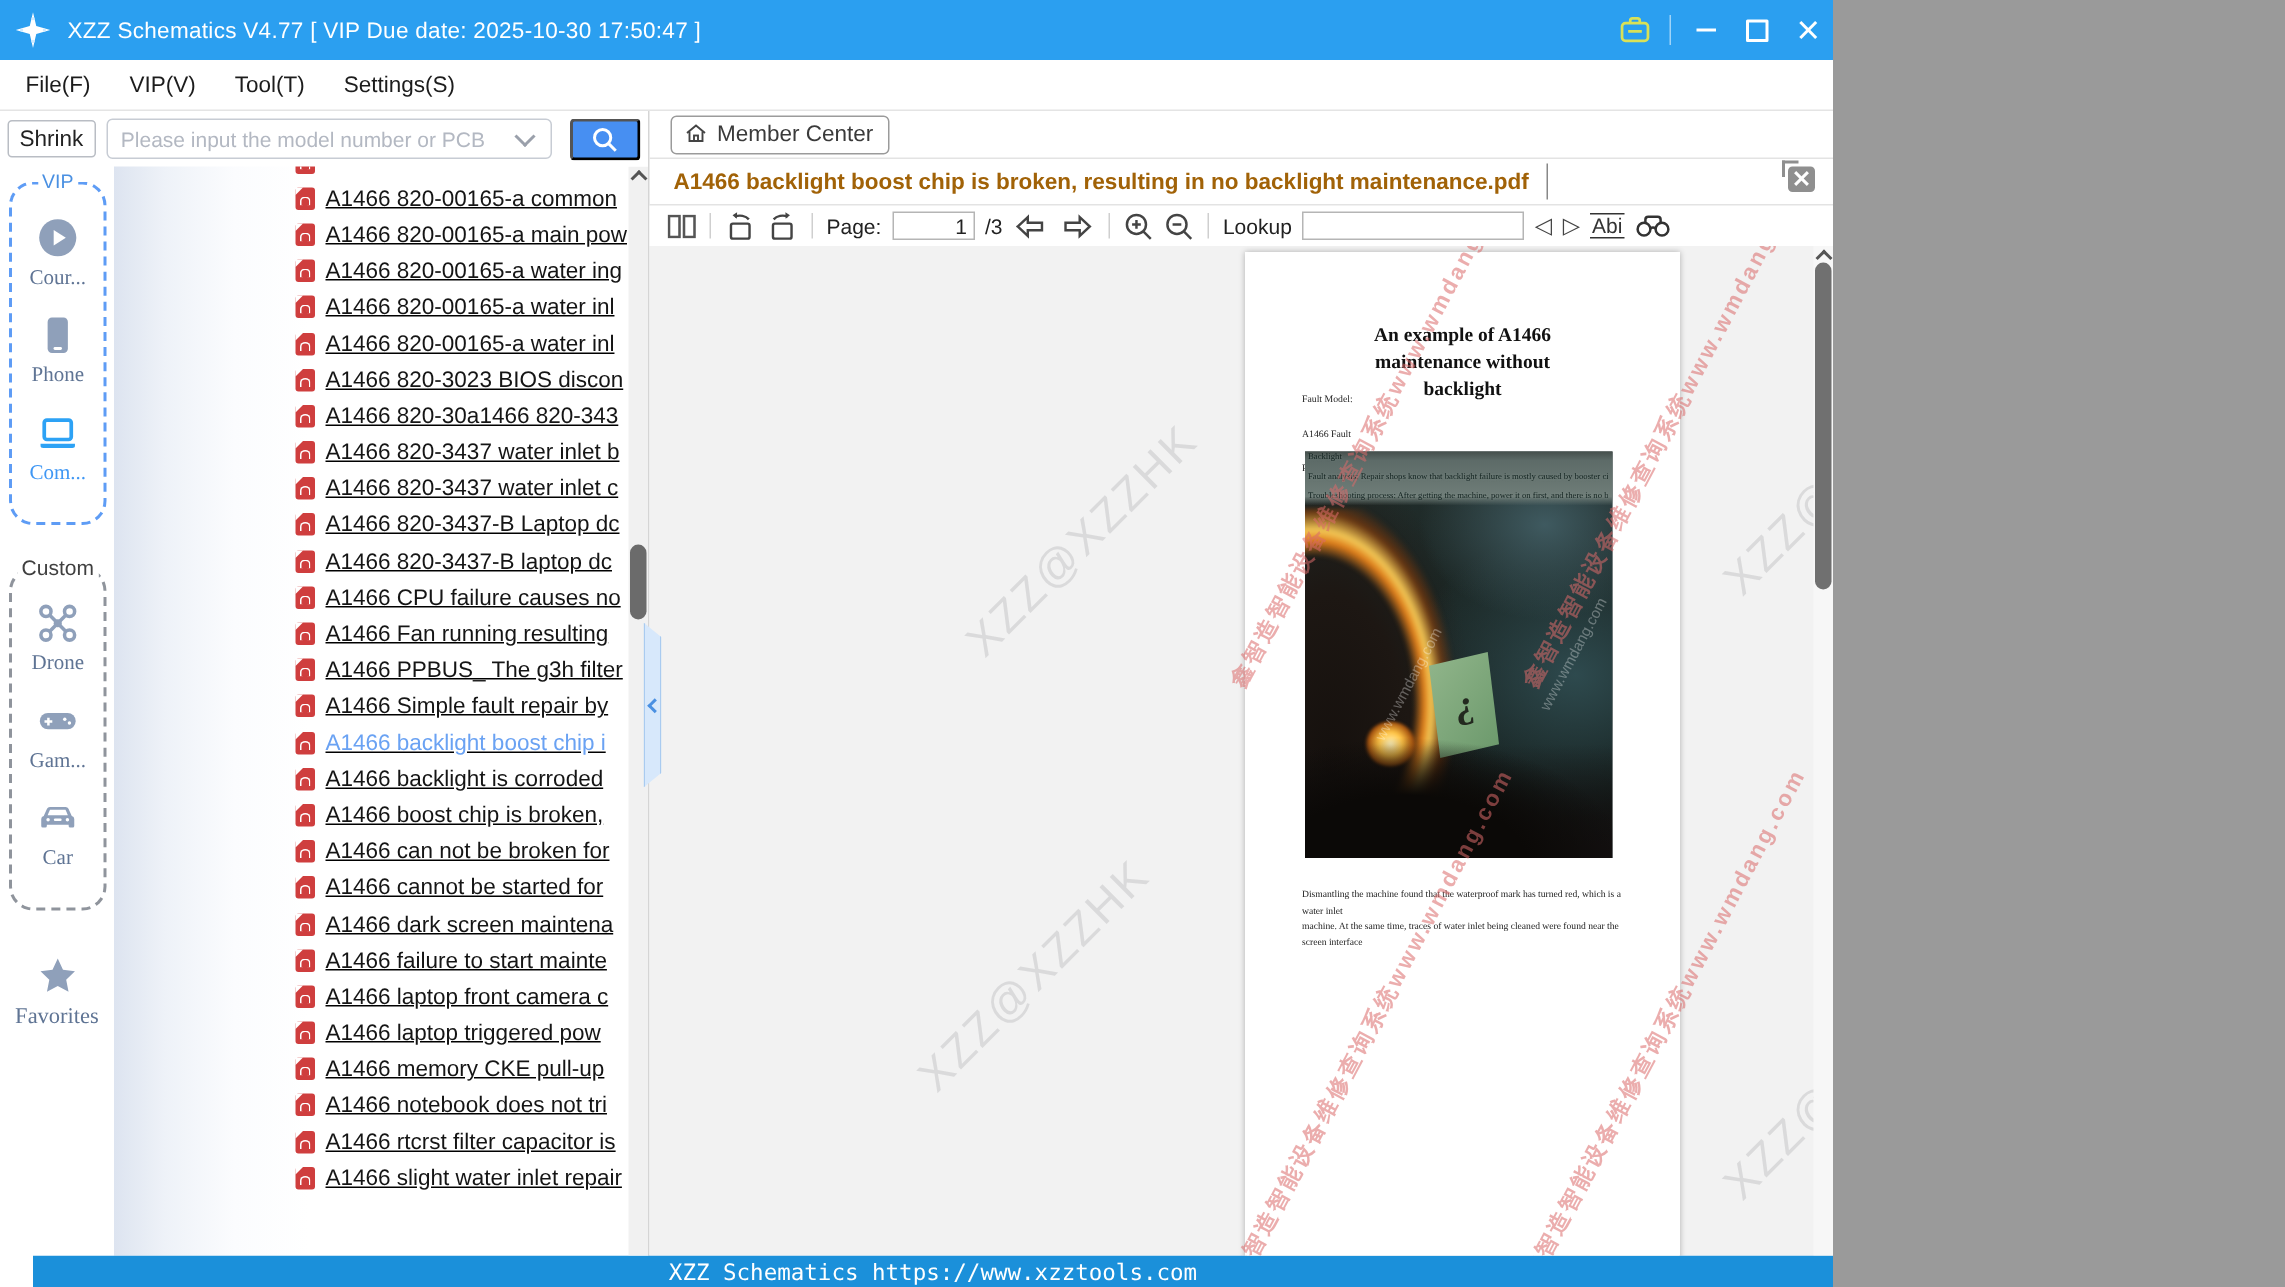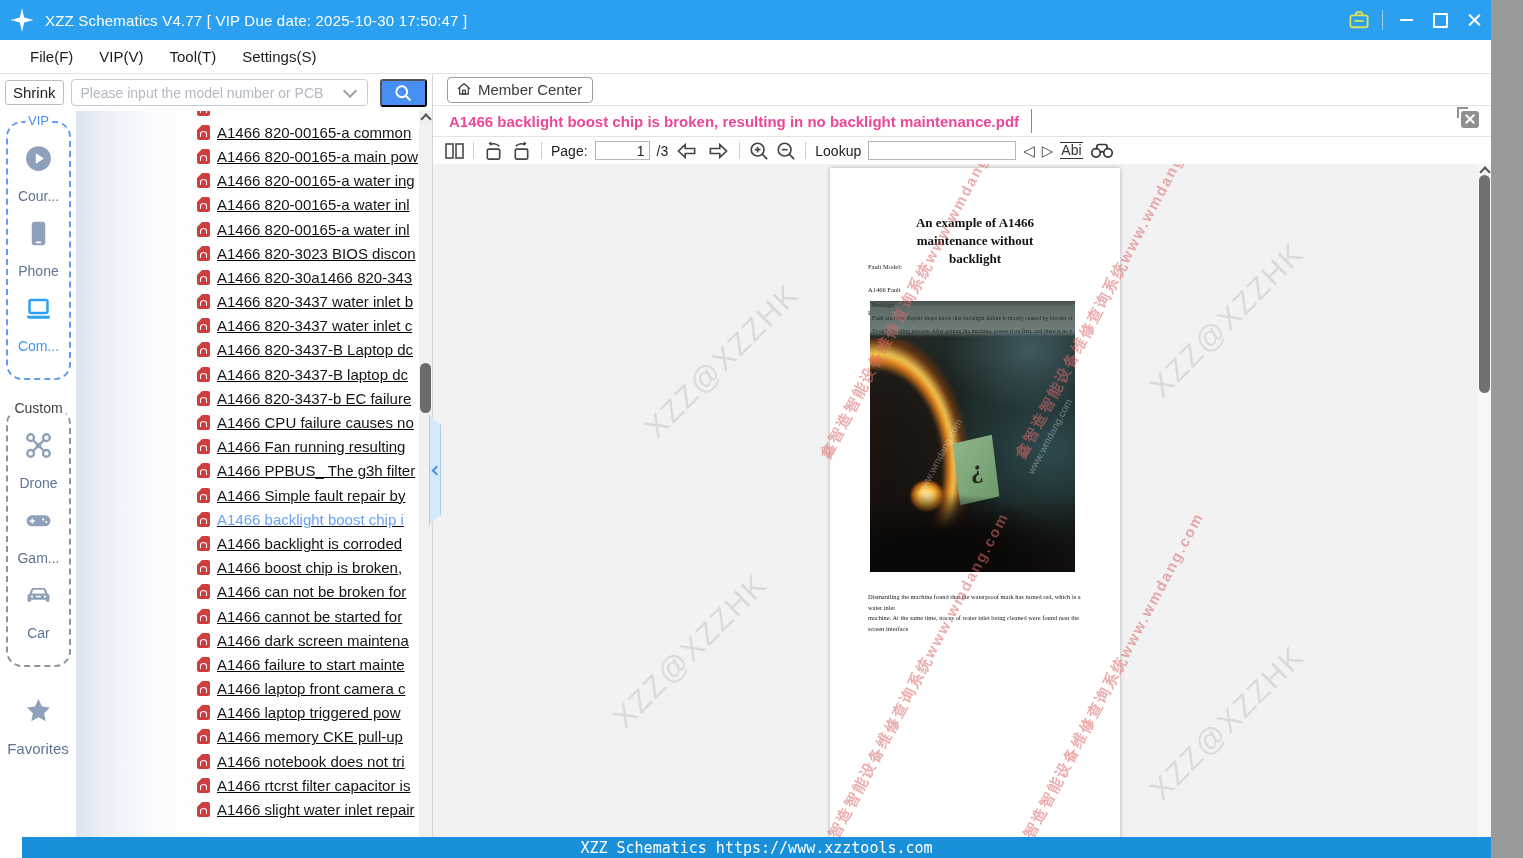--- a/index.html
+++ b/index.html
@@ -1,35 +1,35 @@
 <!DOCTYPE html>
 <html><head>
 <meta charset="utf-8">
 <style>
   html,body{margin:0;padding:0;background:#9a9a9a;}
-  .app{width:1491px;height:858px;position:relative;background:#fff;overflow:hidden;
+  .app{width:1222px;height:858px;position:relative;background:#fff;overflow:hidden;
        font-family:"Liberation Sans",sans-serif;-webkit-font-smoothing:antialiased;}
 
   
   .titlebar{height:40px;background:#2b9ff0;display:flex;align-items:center;color:#fff;}
   .titlebar .appicon{width:26px;height:26px;margin:0 10px 0 9px;flex:0 0 auto;}
   .titlebar .title{font-size:15px;letter-spacing:.2px;}
   .titlebar .spacer{flex:1;}
   .tb-btn{width:34px;height:28px;display:flex;align-items:center;justify-content:center;color:#fff;font-size:16px;}
   .tb-divider{width:1px;height:20px;background:rgba(255,255,255,.55);margin:0 6px;}
   .win-glyph{display:inline-block;}
   .g-min{width:13px;height:0;border-top:2px solid #fff;}
   .g-max{width:11px;height:11px;border:2px solid #fff;border-radius:1px;}
   .g-close{position:relative;width:13px;height:13px;}
   .g-close:before,.g-close:after{content:"";position:absolute;left:-1px;top:5px;width:15px;height:2px;background:#fff;}
   .g-close:before{transform:rotate(45deg);}
   .g-close:after{transform:rotate(-45deg);}
 
   
-  .menubar{height:33px;background:#fff;border-bottom:1px solid #e4e4e4;display:flex;align-items:center;padding-left:17px;}
+  .menubar{height:33px;background:#fff;border-bottom:1px solid #e4e4e4;display:flex;align-items:center;padding-left:4px;}
   .menu-item{padding:0 13px;font-size:15px;color:#1c1c1c;line-height:32px;cursor:default;}
 
   
   .main{display:flex;height:763px;}
   .left-col{width:433px;flex:0 0 433px;display:flex;flex-direction:column;border-right:1px solid #d5d5d5;box-sizing:border-box;}
   .right-col{flex:1;display:flex;flex-direction:column;min-width:0;}
 
   
   .left-toolbar{height:37px;flex:0 0 37px;display:flex;align-items:center;padding-left:5px;box-sizing:border-box;}
   .shrink-btn{border:1px solid #b9bdc4;border-radius:3px;background:#fff;font-size:15px;color:#222;
@@ -49,21 +49,21 @@
   .sidebar{width:76px;flex:0 0 76px;background:#fff;padding-top:6px;box-sizing:border-box;}
   .side-group{position:relative;margin:4px 5px 0 6px;border-radius:16px;padding:12px 0 8px;}
   .g-vip{border:2px dashed #5e9cf5;}
   .g-custom{border:2px dashed #8f949c;margin-top:28px;}
   .group-label{position:absolute;top:-10px;left:50%;transform:translateX(-50%);background:#fff;
                padding:0 3px;font-size:13px;white-space:nowrap;}
   .g-vip .group-label{color:#4a90e2;}
   .g-custom .group-label{color:#3f3f3f;font-size:14px;}
   .side-item{display:flex;flex-direction:column;align-items:center;margin:10px 0 16px;}
   .side-item svg{width:27px;height:27px;}
-  .side-label{margin-top:16px;font-size:14px;color:#5f7494;max-width:62px;overflow:hidden;white-space:nowrap;}
+  .side-label{margin-top:6px;font-size:14px;color:#5f7494;max-width:62px;overflow:hidden;white-space:nowrap;font-family:Liberation Serif, serif;}
   .side-label.active{color:#3f97f4;}
   .fav-item{margin-top:30px;}
   .fav-item .side-label{font-size:15px;}
 
   
   .list-panel{flex:1;position:relative;overflow:hidden;min-width:0;
      background:linear-gradient(90deg,#dde4f0 0px,#eef2f8 34px,#fbfcfe 80px,#ffffff 130px);}
   .list-rows{position:absolute;left:0;top:-15px;right:13px;text-decoration:underline;}
   .list-row{height:24.2px;display:flex;align-items:center;padding-left:121px;white-space:nowrap;}
   .list-row .label{font-size:15px;color:#151515;}
@@ -86,21 +86,21 @@
   .collapse-handle{position:absolute;left:429px;top:415px;width:12px;height:110px;z-index:30;
      background:#d7e8fb;border:1px solid #a9cbf0;box-sizing:border-box;
      clip-path:polygon(0 0,100% 9%,100% 91%,0 100%);display:flex;align-items:center;justify-content:center;}
   .collapse-handle .chev{width:5px;height:5px;border-left:2px solid #4a90e2;border-bottom:2px solid #4a90e2;transform:rotate(45deg);margin-left:2px;}
 
   
   .memberbar{height:31px;flex:0 0 31px;display:flex;align-items:center;padding-left:14px;border-bottom:1px solid #e3e3e3;}
   .member-btn{display:inline-flex;align-items:center;gap:6px;border:1px solid #9b9b9b;border-radius:4px;
               padding:3px 10px 4px 8px;font-size:15px;color:#3a3a3a;background:#fff;text-align:center;}
   .tabbar{height:30px;flex:0 0 30px;display:flex;align-items:center;padding-left:16px;border-bottom:1px solid #e3e3e3;position:relative;}
-  .tab-title{font-size:15px;font-weight:bold;color:#ec4899;}
+  .tab-title{font-size:15px;font-weight:bold;color:#a16207;}
   .tab-divider{width:1px;height:24px;background:#888;margin-left:12px;}
   .closeall{position:absolute;right:12px;top:5px;width:18px;height:17px;background:#8f8f8f;border-radius:3px;}
   .closeall:before{content:"";position:absolute;left:-4px;top:-4px;width:9px;height:9px;border-left:2px solid #8f8f8f;border-top:2px solid #8f8f8f;}
   .closeall .x{position:absolute;left:4px;top:3px;width:10px;height:10px;}
   .closeall .x:before,.closeall .x:after{content:"";position:absolute;left:-1px;top:4px;width:12px;height:2px;background:#fff;}
   .closeall .x:before{transform:rotate(45deg);}
   .closeall .x:after{transform:rotate(-45deg);}
 
   
   .pdftoolbar{height:27px;flex:0 0 27px;display:flex;align-items:center;gap:7px;padding-left:12px;background:#fff;}
@@ -332,24 +332,20 @@
               <div class="list-row">
                 <span class="pdficon"></span>
                 <span class="label">A1466 820-3437-B Laptop dc</span>
               </div>
               <div class="list-row">
                 <span class="pdficon"></span>
                 <span class="label">A1466 820-3437-B laptop dc</span>
               </div>
               <div class="list-row">
                 <span class="pdficon"></span>
-                <span class="label">A1466 820-3437-b EC failure</span>
-              </div>
-              <div class="list-row">
-                <span class="pdficon"></span>
                 <span class="label">A1466 CPU failure causes no</span>
               </div>
               <div class="list-row">
                 <span class="pdficon"></span>
                 <span class="label">A1466 Fan running resulting</span>
               </div>
               <div class="list-row">
                 <span class="pdficon"></span>
                 <span class="label">A1466 PPBUS_ The g3h filter</span>
               </div>

